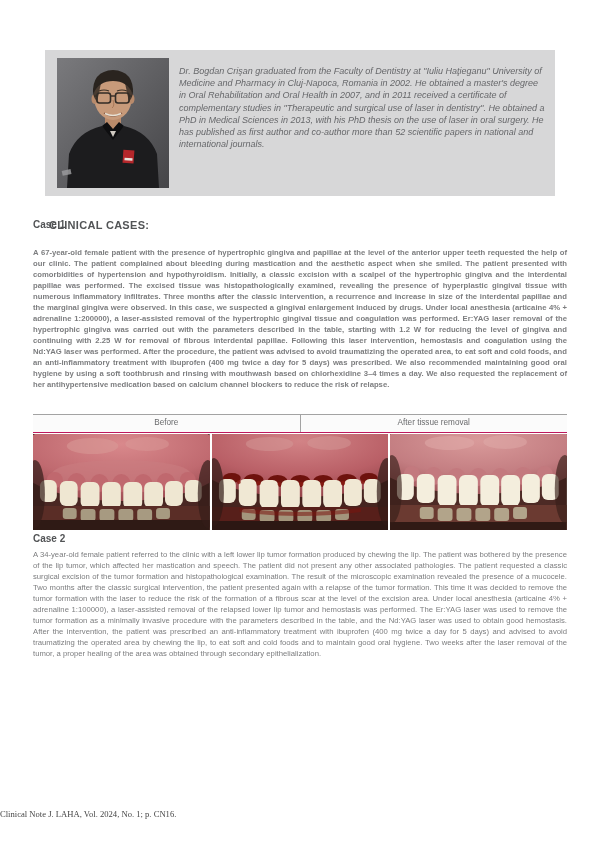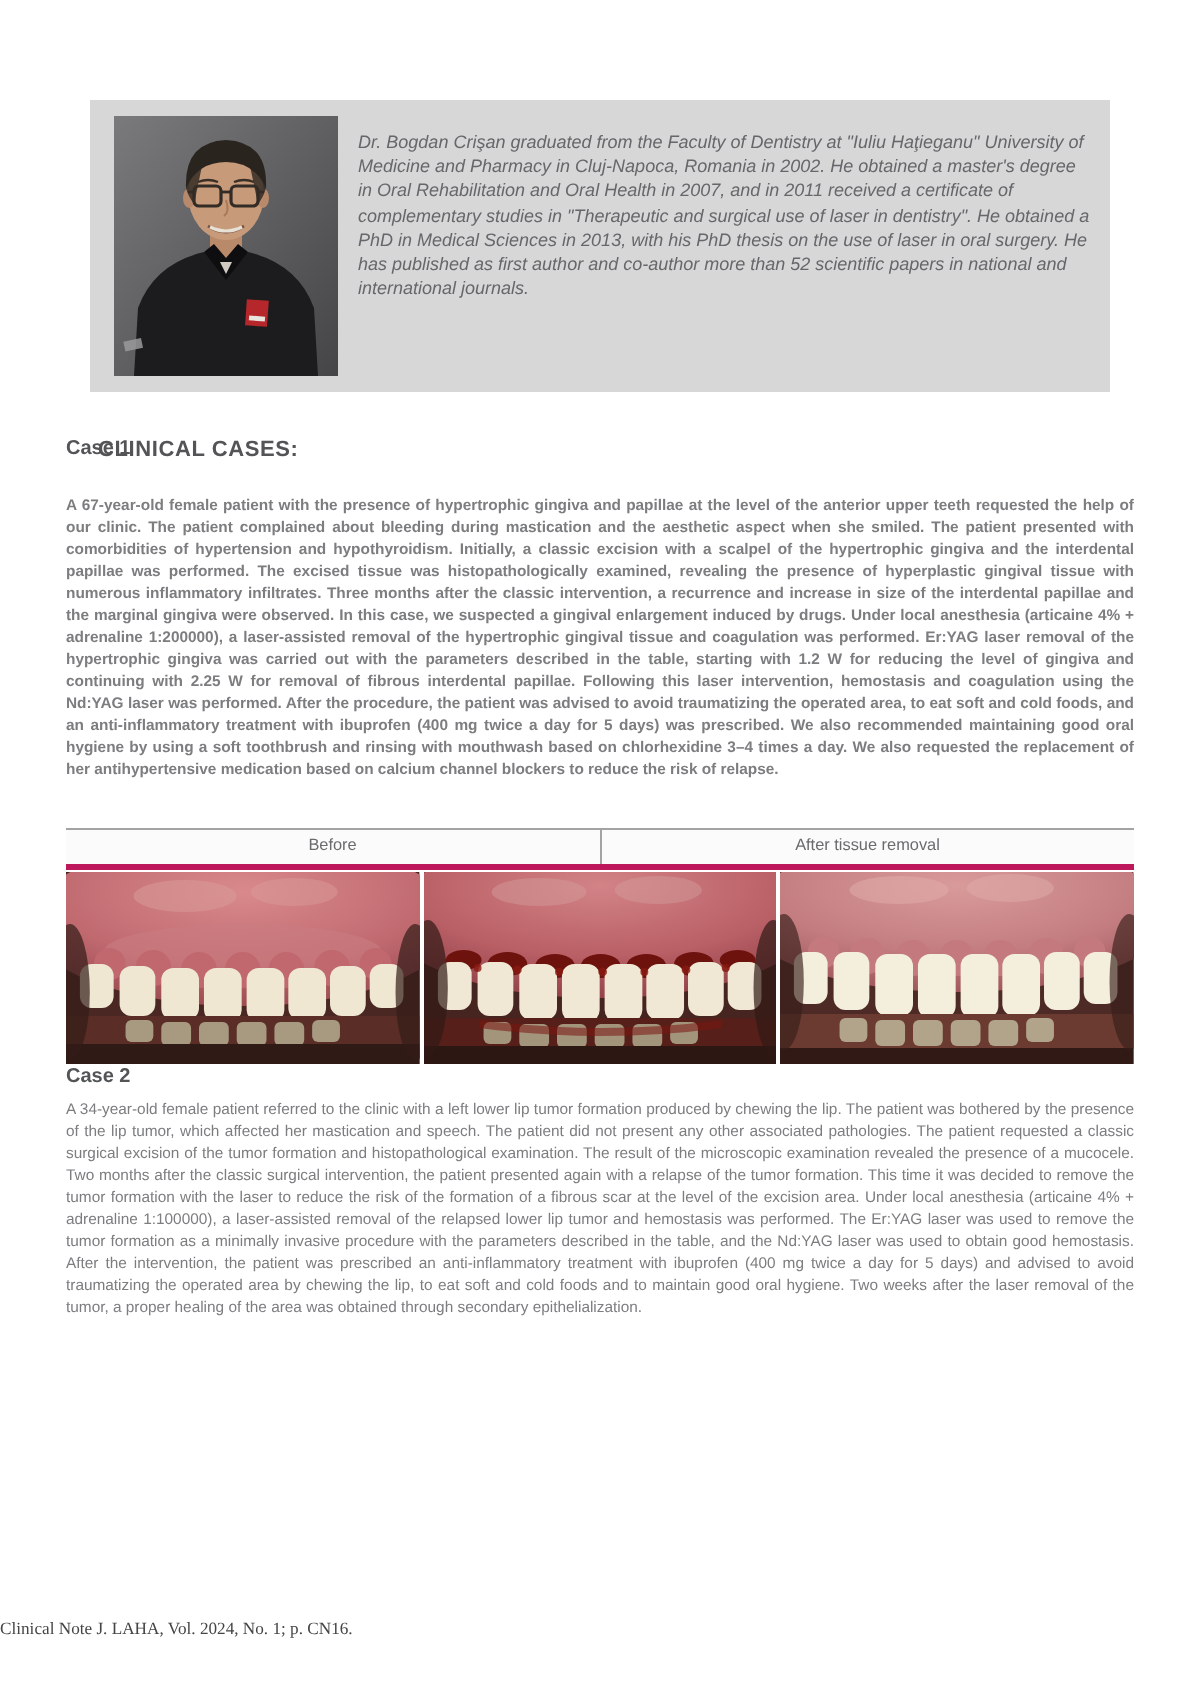--- a/index.html
+++ b/index.html
@@ -19,21 +19,21 @@
   .case-title{position:absolute;left:33px;margin:0;font-size:10px;font-weight:bold;color:#525456;}
   .case1-title{top:219px;}
   .case2-title{top:533px;}
   .case-body{position:absolute;left:33px;width:534px;margin:0;
        font-size:7.7px;line-height:11px;color:#7c7d7f;text-align:justify;}
   .case1-body{top:247px;font-weight:bold;}
   .case2-body{top:549px;}
 
   
   .figure{position:absolute;left:33px;top:414px;width:534px;}
-  .fig-header{display:flex;height:17px;border-top:1px solid #a3a3a3;border-bottom:3px solid #be185d;background:#fbfbfb;}
+  .fig-header{display:flex;height:17px;border-top:1px solid #a3a3a3;border-bottom:1px solid #be185d;background:#fbfbfb;}
   .fig-cell{flex:1;text-align:center;font-size:8.2px;line-height:16px;color:#6a6b6d;}
   .fig-cell + .fig-cell{border-left:1px solid #a3a3a3;}
   .fig-images{display:flex;gap:2px;margin-top:1px;}
   .fig-panel{flex:1;height:96px;overflow:hidden;}
   .fig-panel svg{display:block;width:100%;height:100%;}
 
   
   .footer{position:absolute;left:0;top:809px;width:600px;text-align:left;
        font-family:"Liberation Serif",serif;font-size:8.6px;color:#454545;}
 </style>

